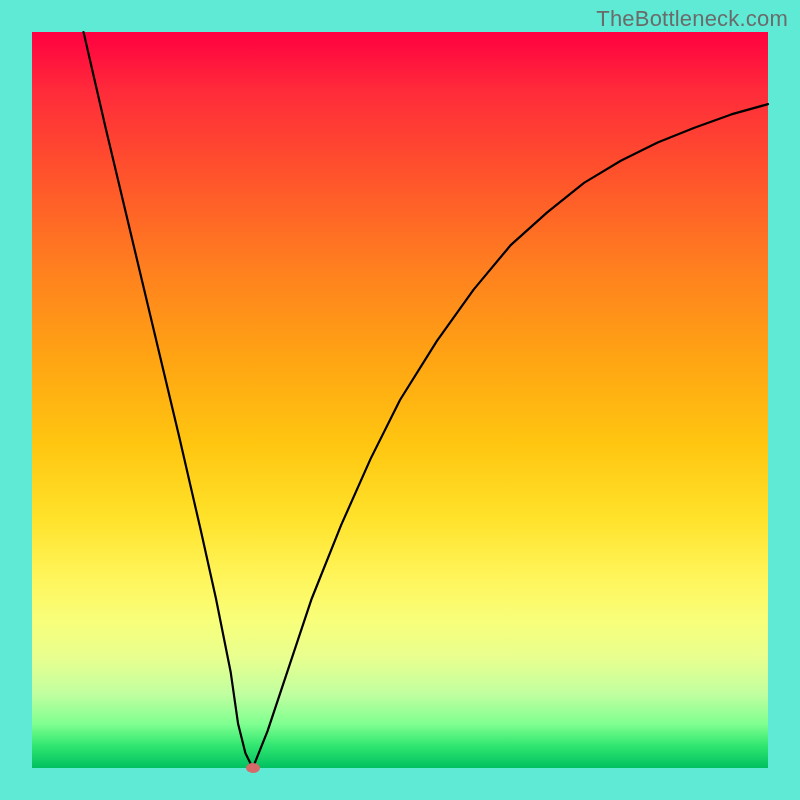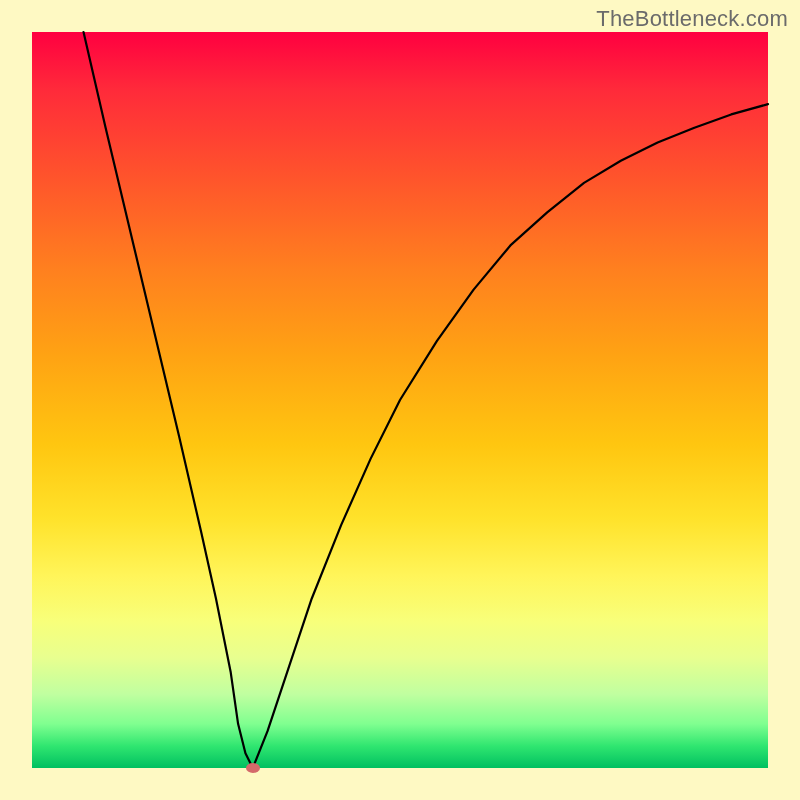--- a/index.html
+++ b/index.html
@@ -8,21 +8,21 @@
     width: 800px;
     height: 800px;
     background: #000;
     font-family: Arial, Helvetica, sans-serif;
     overflow: hidden;
   }
   .frame {
     position: relative;
     width: 800px;
     height: 800px;
-    background: #fef9c3;
+    background: #5eead4;
   }
   .plot {
     position: absolute;
     left: 32px;
     top: 32px;
     width: 736px;
     height: 736px;
     background: linear-gradient(to bottom,
       #ff0040 0%,
       #ff2b3a 8%,

